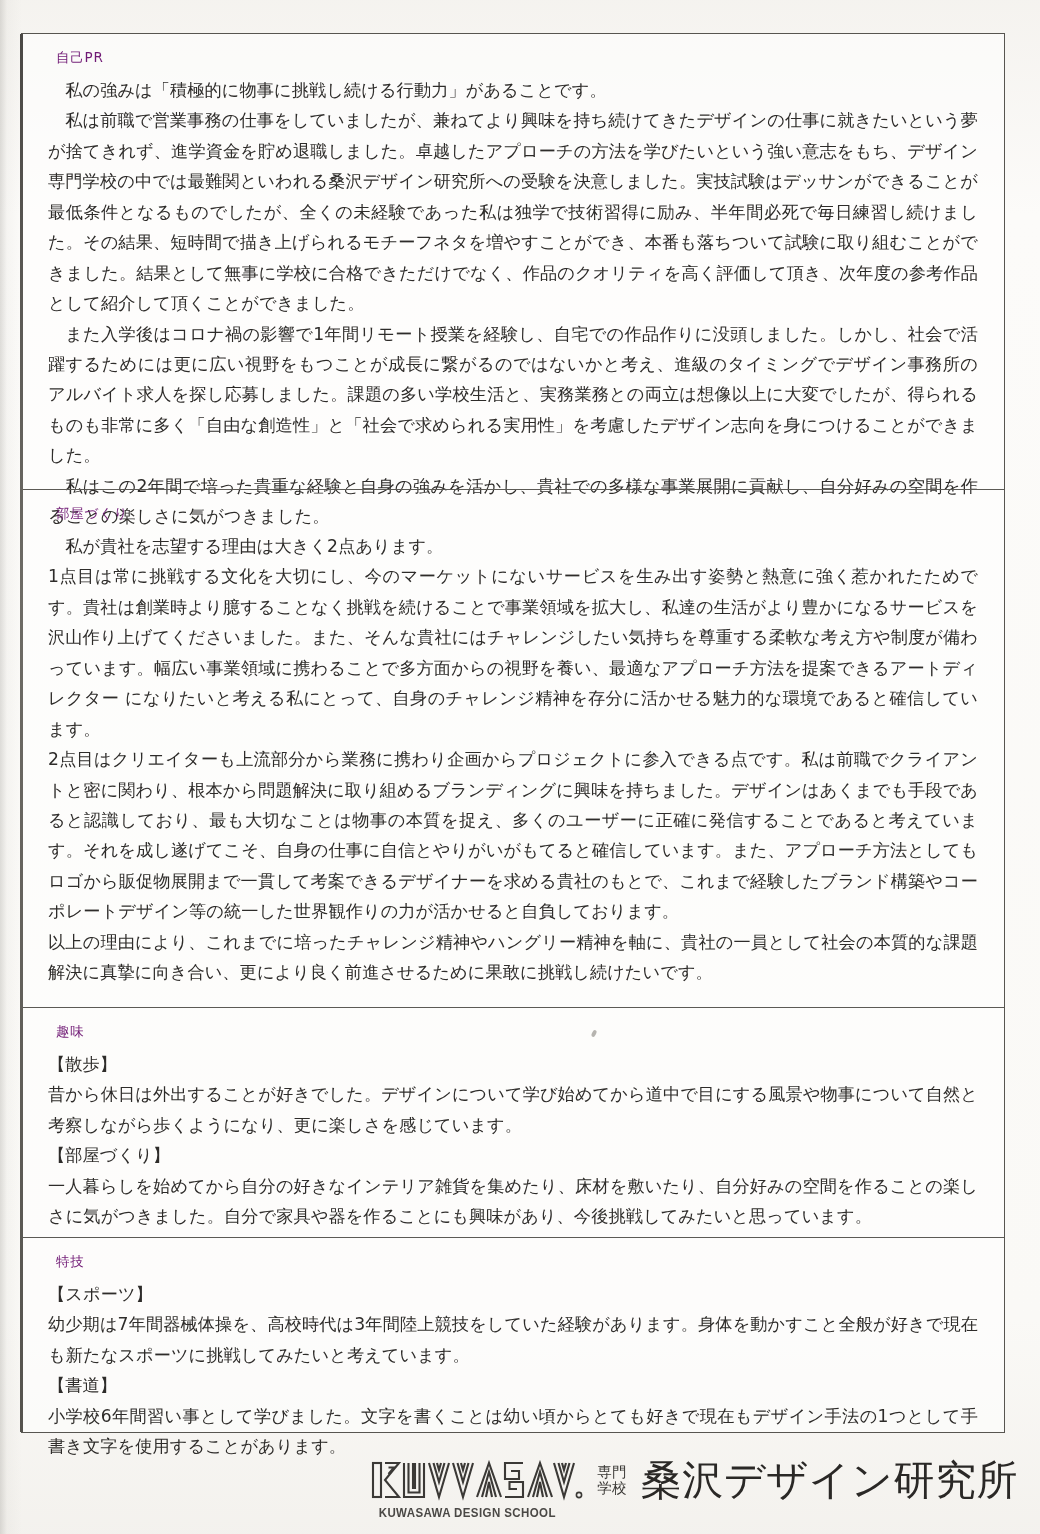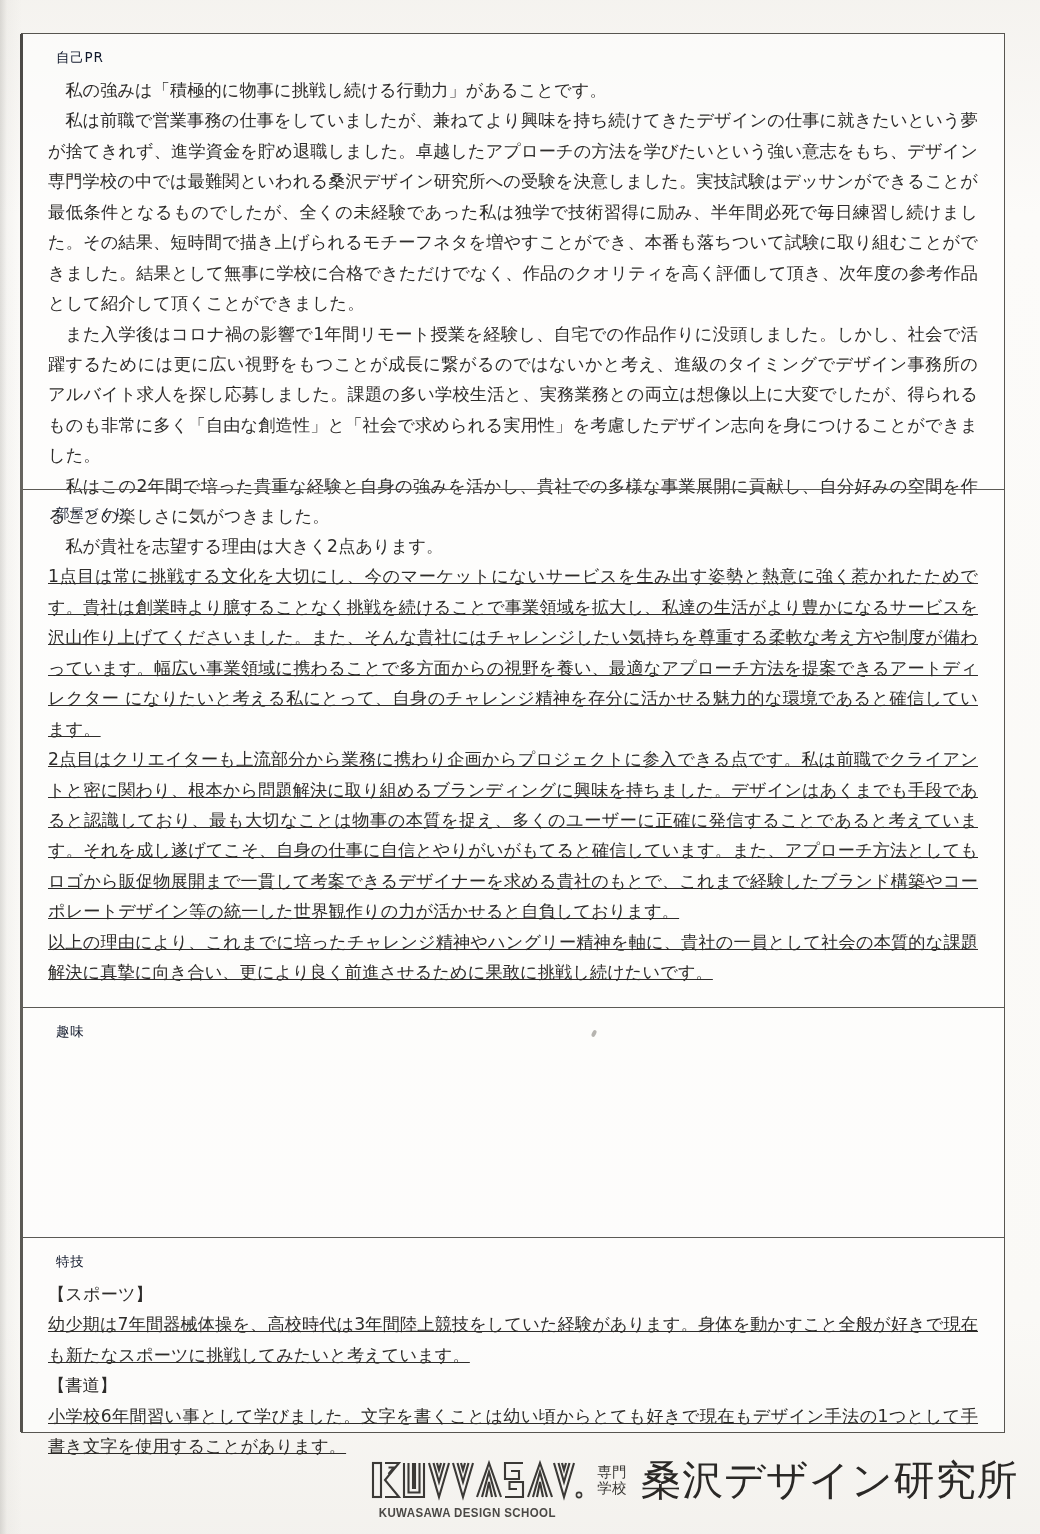--- a/index.html
+++ b/index.html
@@ -55,41 +55,41 @@
     position: relative;
     box-sizing: border-box;
     padding: 12px 26px 14px 26px;
   }
   .section + .section {
     border-top: 1.5px solid #5c5a55;
   }
 
   .section-label {
     font-size: 13.5px;
-    color: #0f172a;
+    color: #701a75;
     letter-spacing: .06em;
     margin: 3px 0 8px 8px;
     font-family: "DejaVu Sans", "Liberation Sans", sans-serif;
   }
 
   .body-text {
     font-size: 17.2px;
     line-height: 1.77;
     color: #2e2c2a;
     letter-spacing: .005em;
     margin: 0;
     text-align: justify;
     text-justify: inter-ideograph;
     font-family: "DejaVu Sans", "Liberation Sans", sans-serif;
   }
   .body-text .para {
     display: block;
     text-indent: 1em;
   }
-  .body-text .para.noindent { text-indent: 0; text-decoration: underline; }
+  .body-text .para.noindent { text-indent: 0; }
 
   .subhead {
     display: block;
     font-size: 17.2px;
     line-height: 1.77;
     color: #2e2c2a;
     margin: 0;
   }
 
   
@@ -175,20 +175,26 @@
       <div class="body-text">
         <span class="para">私が貴社を志望する理由は大きく2点あります。</span>
         <span class="para noindent">1点目は常に挑戦する文化を大切にし、今のマーケットにないサービスを生み出す姿勢と熱意に強く惹かれたためです。貴社は創業時より臆することなく挑戦を続けることで事業領域を拡大し、私達の生活がより豊かになるサービスを沢山作り上げてくださいました。また、そんな貴社にはチャレンジしたい気持ちを尊重する柔軟な考え方や制度が備わっています。幅広い事業領域に携わることで多方面からの視野を養い、最適なアプローチ方法を提案できるアートディレクター になりたいと考える私にとって、自身のチャレンジ精神を存分に活かせる魅力的な環境であると確信しています。</span>
         <span class="para noindent">2点目はクリエイターも上流部分から業務に携わり企画からプロジェクトに参入できる点です。私は前職でクライアントと密に関わり、根本から問題解決に取り組めるブランディングに興味を持ちました。デザインはあくまでも手段であると認識しており、最も大切なことは物事の本質を捉え、多くのユーザーに正確に発信することであると考えています。それを成し遂げてこそ、自身の仕事に自信とやりがいがもてると確信しています。また、アプローチ方法としてもロゴから販促物展開まで一貫して考案できるデザイナーを求める貴社のもとで、これまで経験したブランド構築やコーポレートデザイン等の統一した世界観作りの力が活かせると自負しております。</span>
         <span class="para noindent">以上の理由により、これまでに培ったチャレンジ精神やハングリー精神を軸に、貴社の一員として社会の本質的な課題解決に真摯に向き合い、更により良く前進させるために果敢に挑戦し続けたいです。</span>
       </div>
     </div>
 
     <div class="section sec-hobby">
       <div class="section-label">趣味</div>
+      <div class="body-text">
+        <span class="subhead">【散歩】</span>
+        <span class="para noindent">昔から休日は外出することが好きでした。デザインについて学び始めてから道中で目にする風景や物事について自然と考察しながら歩くようになり、更に楽しさを感じています。</span>
+        <span class="subhead">【部屋づくり】</span>
+        <span class="para noindent">一人暮らしを始めてから自分の好きなインテリア雑貨を集めたり、床材を敷いたり、自分好みの空間を作ることの楽しさに気がつきました。自分で家具や器を作ることにも興味があり、今後挑戦してみたいと思っています。</span>
+      </div>
       <div class="speck" style="left:570px; top:22px;"></div>
     </div>
 
     <div class="section sec-skill">
       <div class="section-label">特技</div>
       <div class="body-text">
         <span class="subhead">【スポーツ】</span>
         <span class="para noindent">幼少期は7年間器械体操を、高校時代は3年間陸上競技をしていた経験があります。身体を動かすこと全般が好きで現在も新たなスポーツに挑戦してみたいと考えています。</span>
         <span class="subhead">【書道】</span>
         <span class="para noindent">小学校6年間習い事として学びました。文字を書くことは幼い頃からとても好きで現在もデザイン手法の1つとして手書き文字を使用することがあります。</span>

